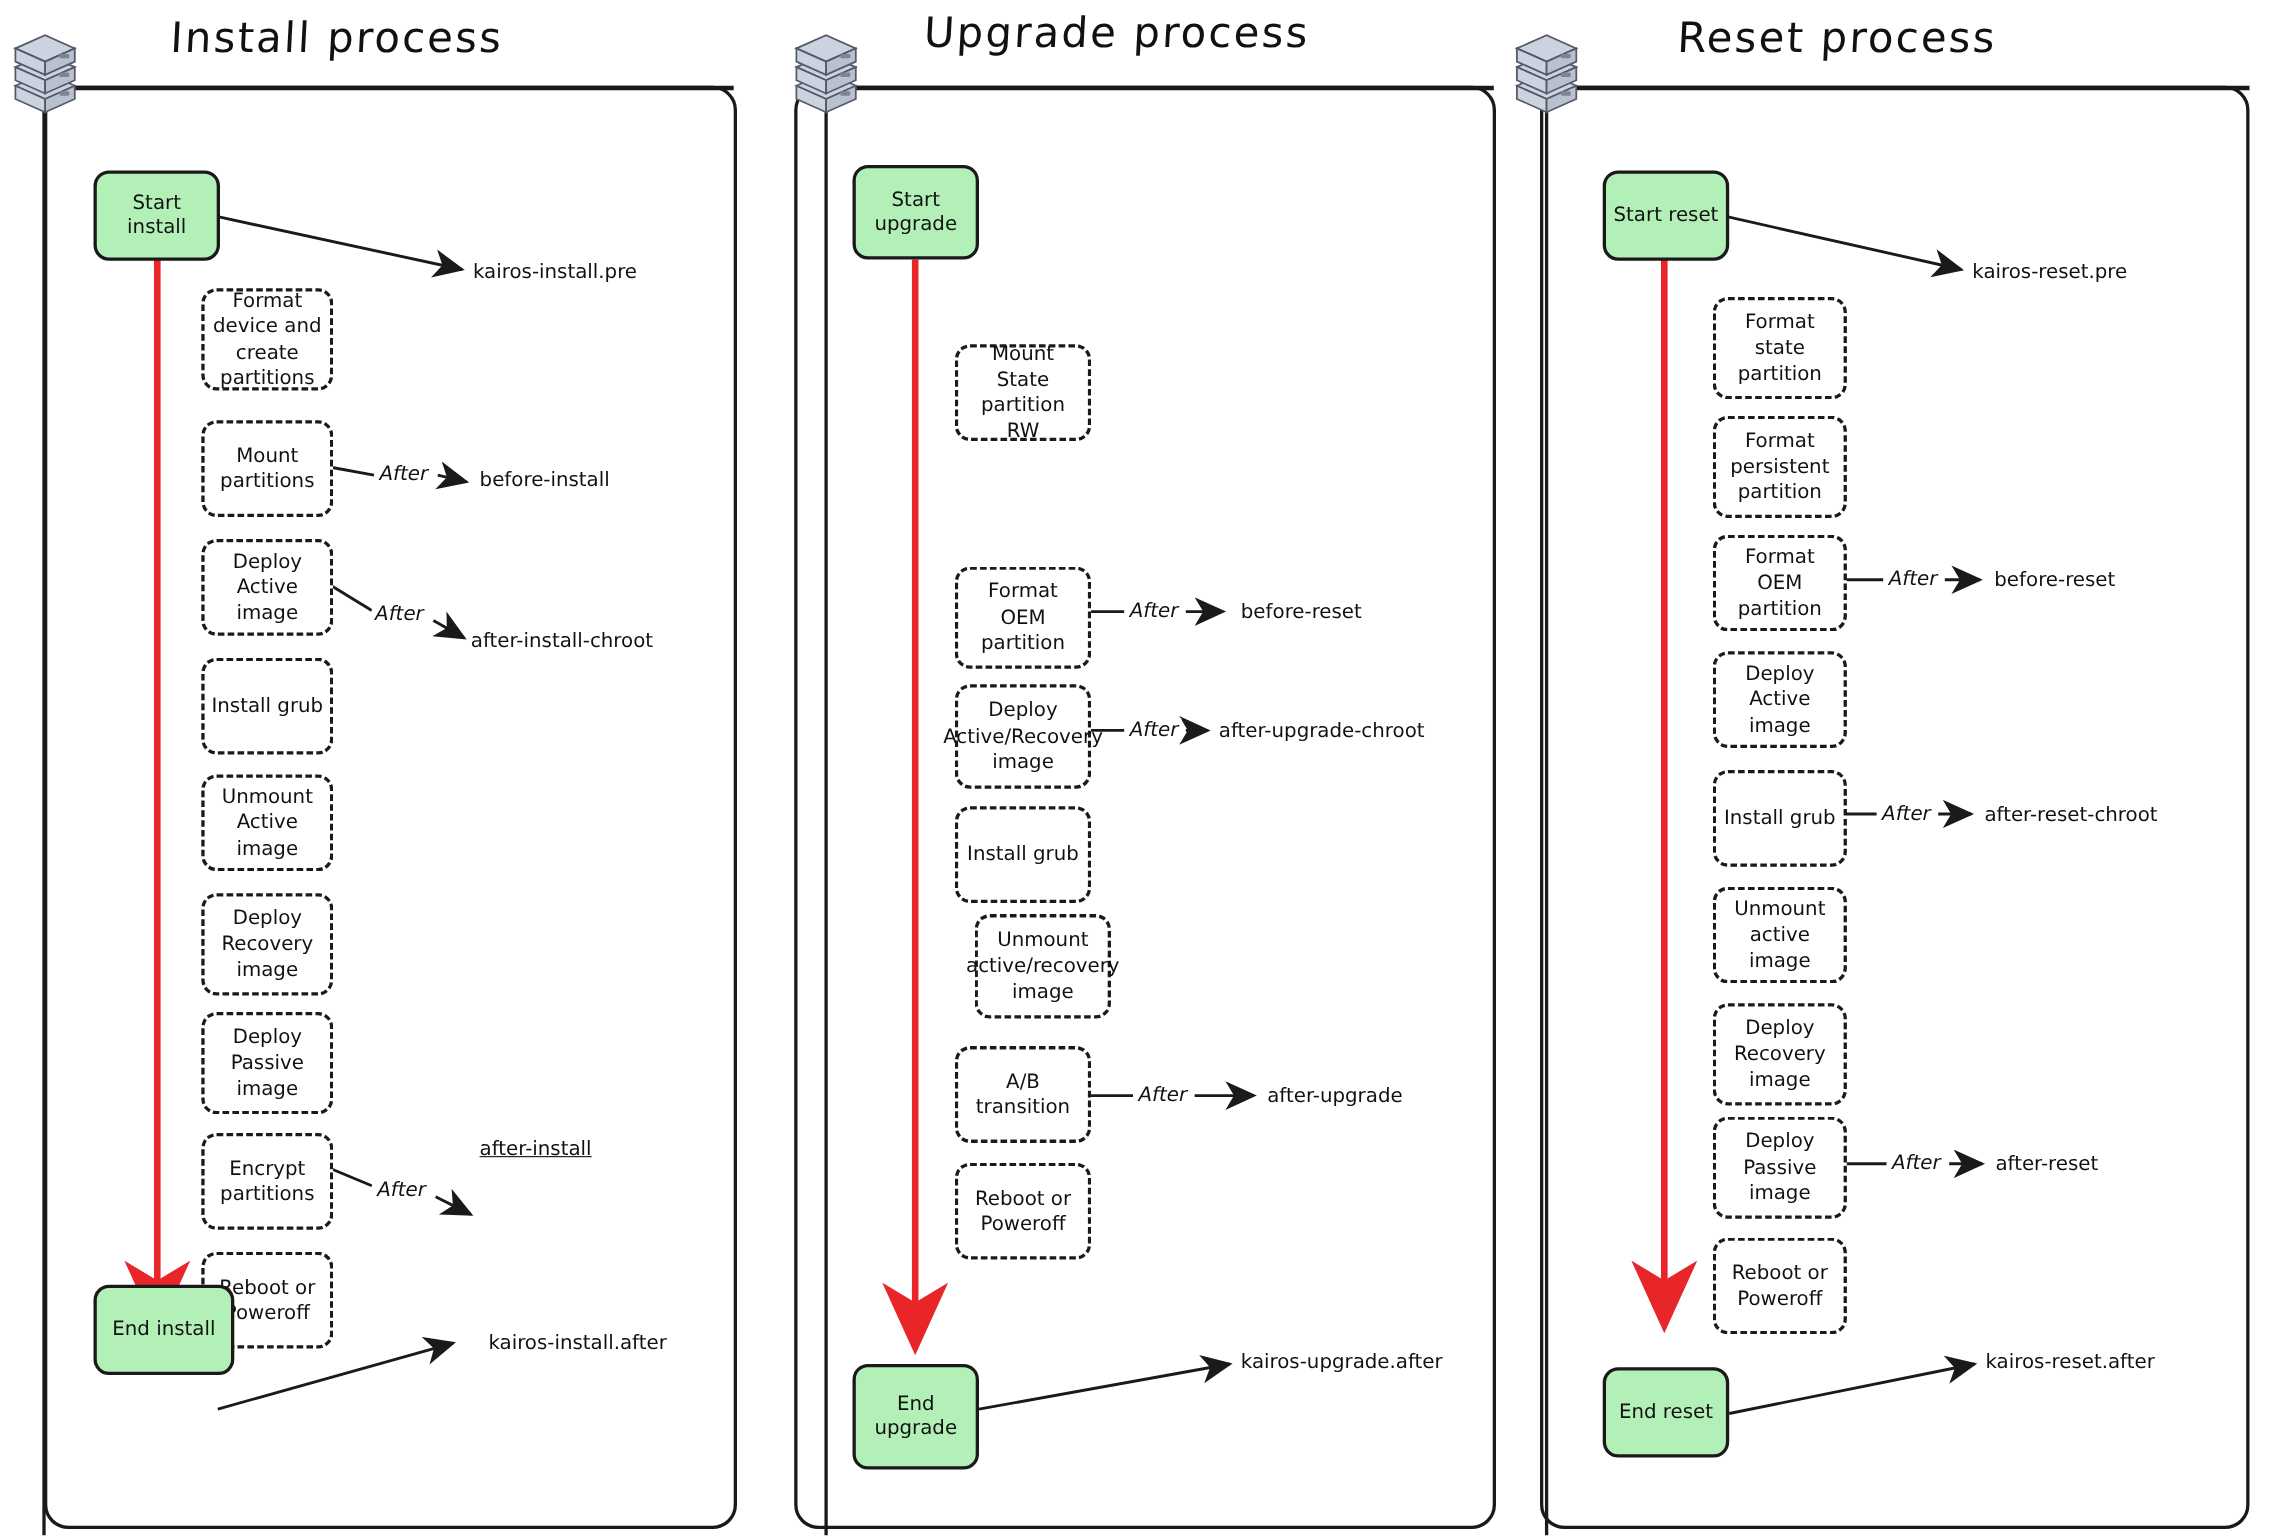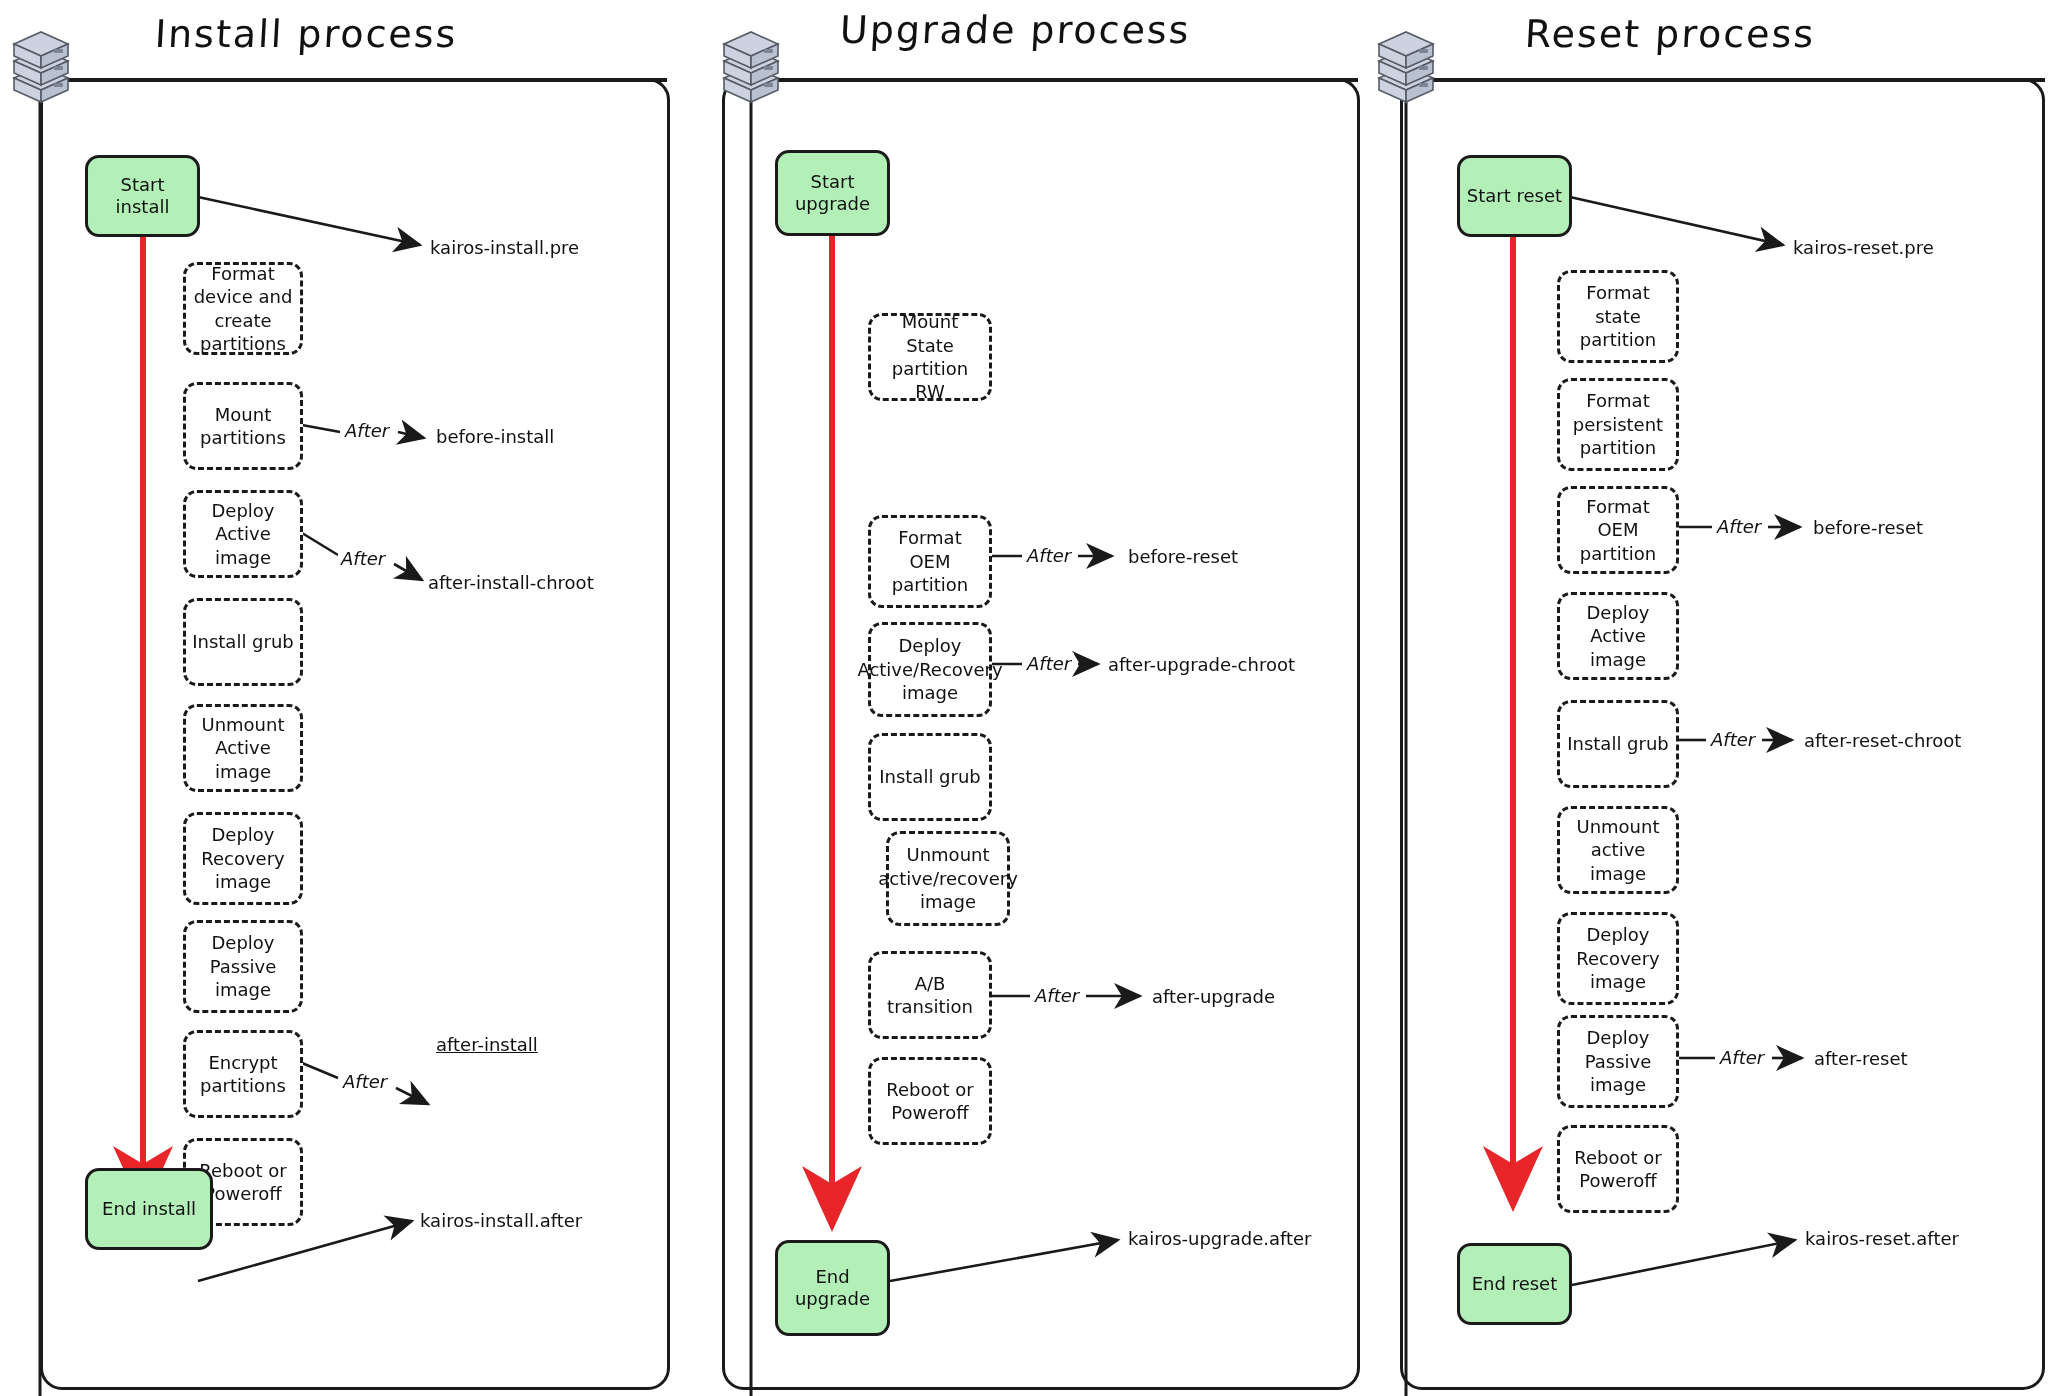--- a/index.html
+++ b/index.html
@@ -243,21 +243,21 @@
 
   <div class="term-node" style="left:85px; top:1168px; width:128px; height:82px;">End install</div>
 
   <div class="hook-label" style="left:430px; top:237px;">kairos-install.pre</div>
   <div class="edge-label" style="left:342px; top:420px;">After</div>
   <div class="hook-label" style="left:436px; top:426px;">before-install</div>
   <div class="edge-label" style="left:338px; top:548px;">After</div>
   <div class="hook-label" style="left:428px; top:572px;">after-install-chroot</div>
   <div class="edge-label" style="left:340px; top:1071px;">After</div>
   <div class="hook-label" style="left:436px; top:1034px;text-decoration:underline;">after-install</div>
-  <div class="hook-label" style="left:420px; top:1210px;text-align:center;">kairos-install.after</div>
+  <div class="hook-label" style="left:444px; top:1210px;text-align:center;">kairos-install.after</div>
 
   <div class="term-node" style="left:775px; top:150px; width:115px; height:86px;">Start upgrade</div>
 
   <div class="step-node" style="left:868px; top:313px; width:124px; height:88px;">Mount State partition RW</div>
   <div class="step-node" style="left:868px; top:515px; width:124px; height:93px;">Format OEM partition</div>
   <div class="step-node" style="left:868px; top:622px; width:124px; height:95px;">Deploy Active/Recovery image</div>
   <div class="step-node" style="left:868px; top:733px; width:124px; height:88px;">Install grub</div>
   <div class="step-node" style="left:868px; top:831px; width:124px; height:95px;margin-left:18px;">Unmount active/recovery image</div>
   <div class="step-node" style="left:868px; top:951px; width:124px; height:88px;">A/B transition</div>
   <div class="step-node" style="left:868px; top:1057px; width:124px; height:88px;">Reboot or Poweroff</div>

